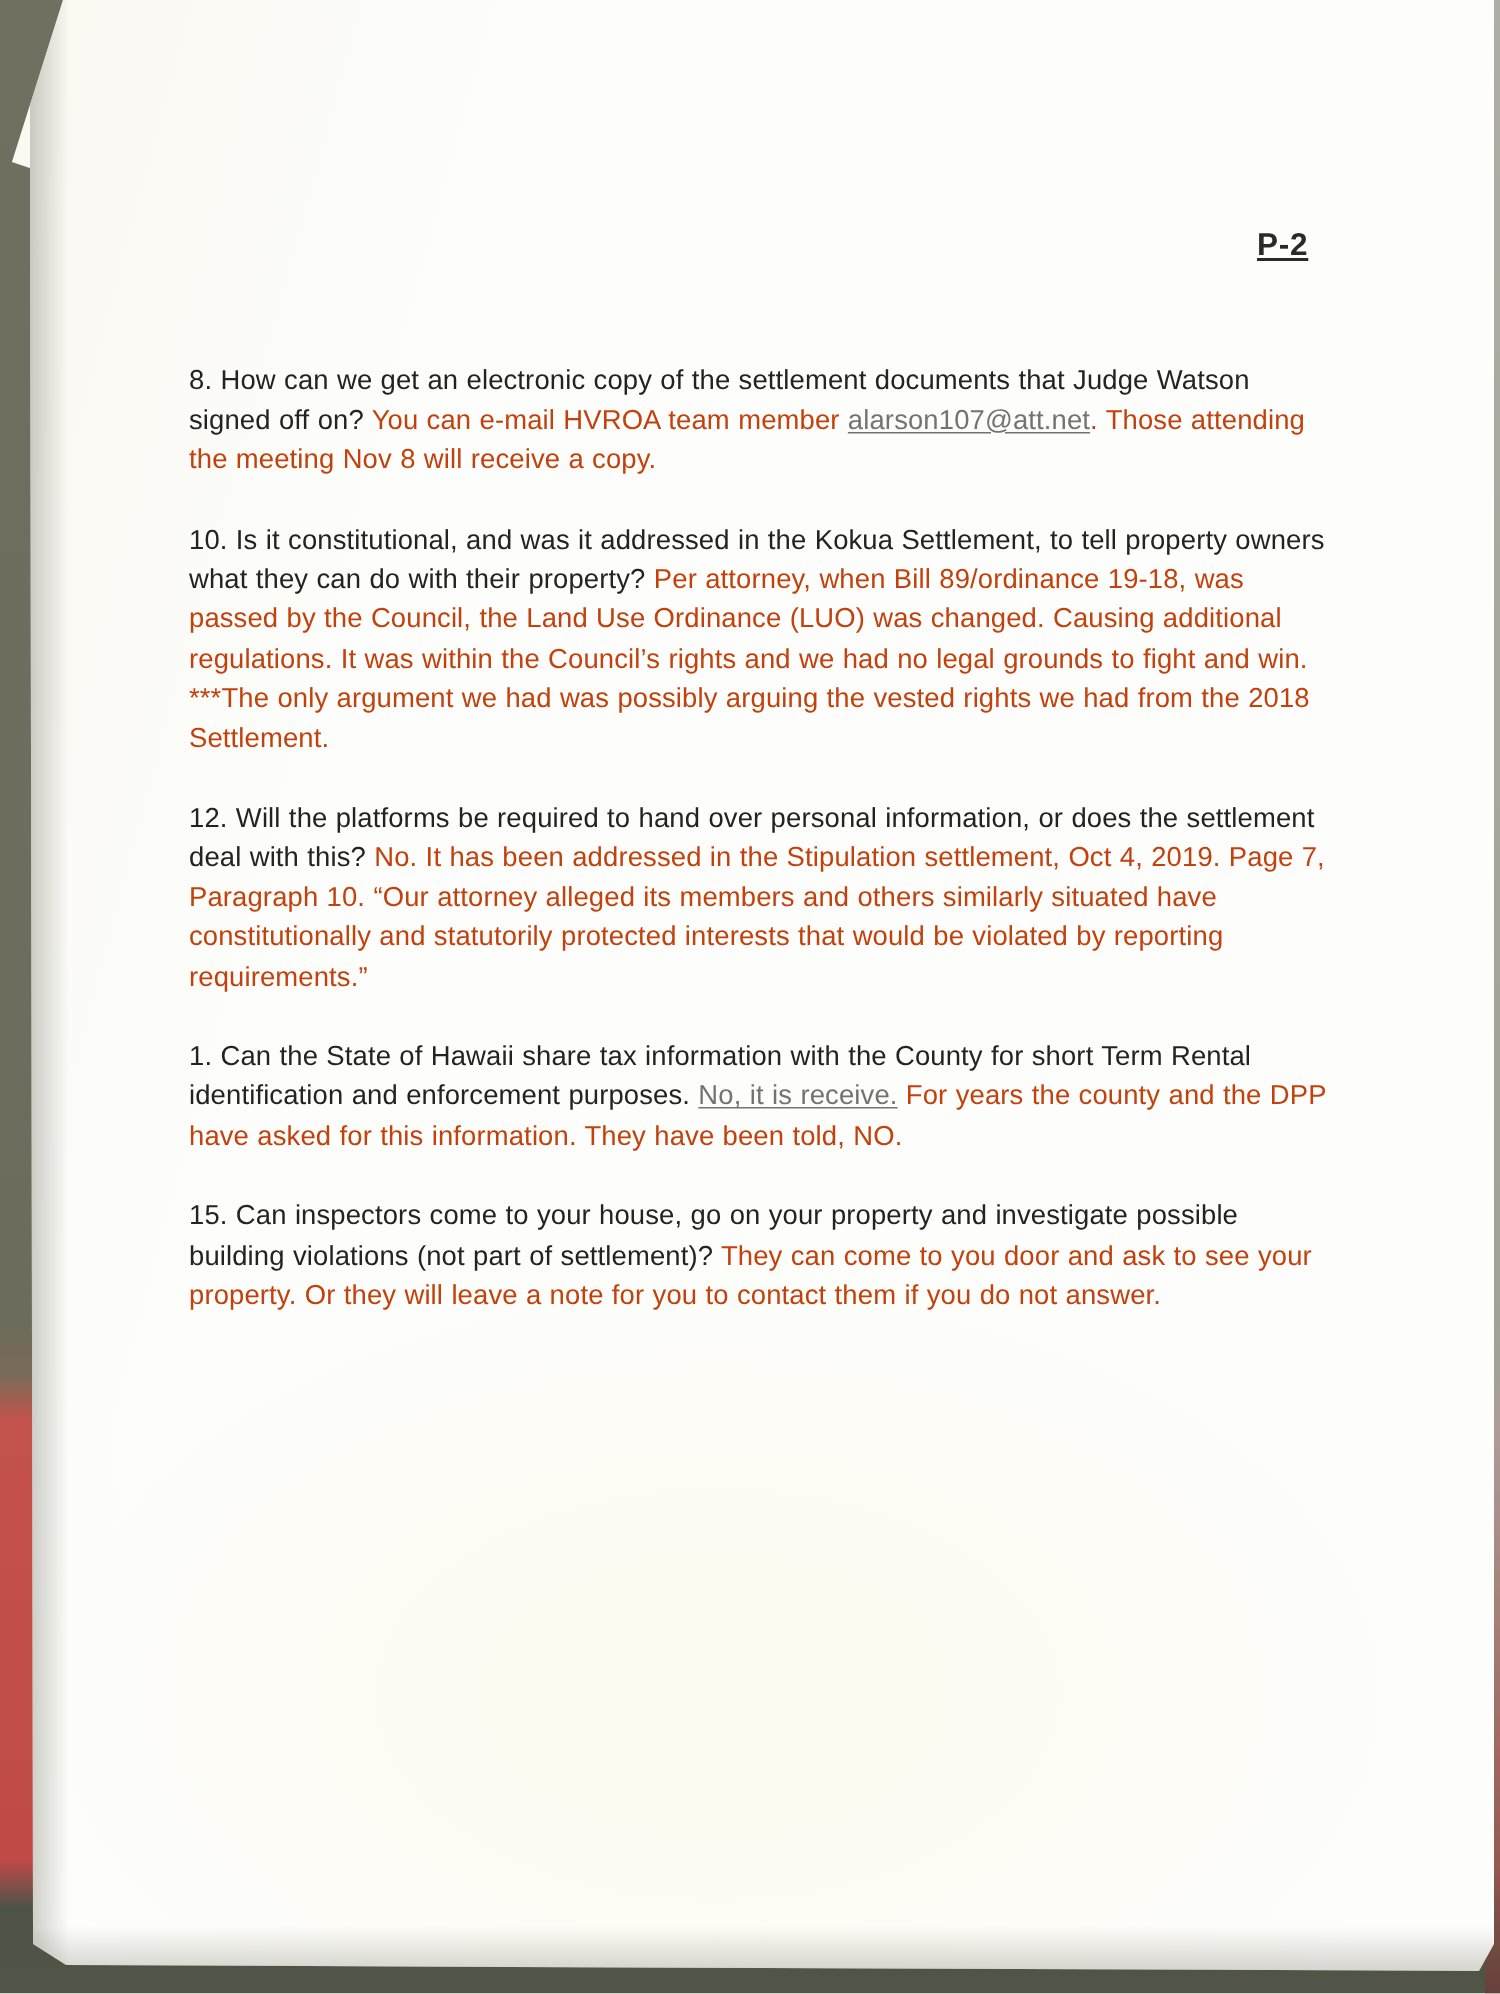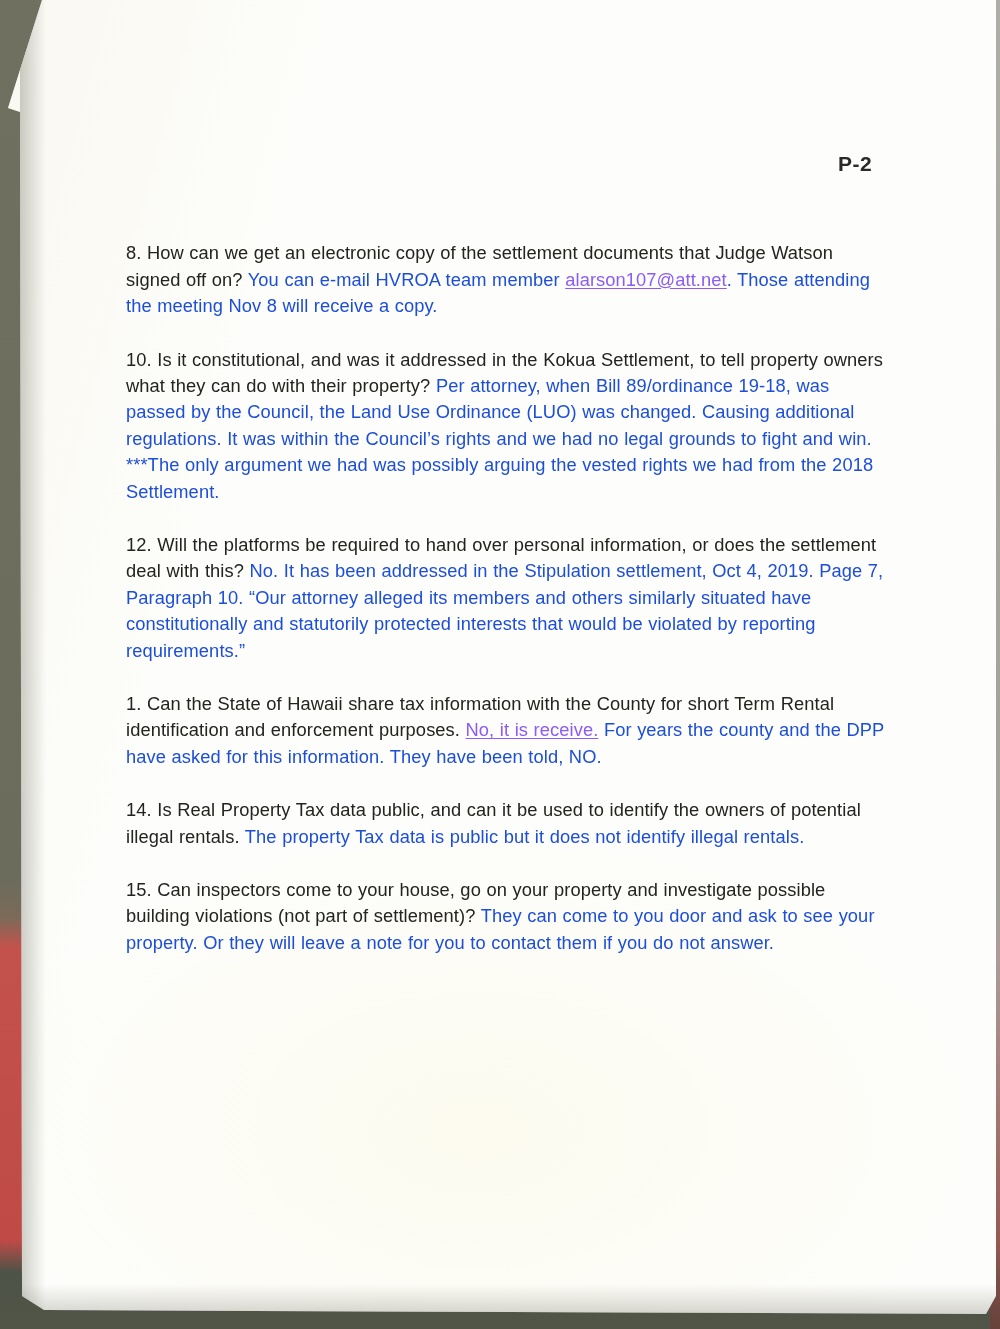--- a/index.html
+++ b/index.html
@@ -96,20 +96,21 @@
   }
 
   .page-label {
     position: absolute;
     left: 712px;
     top: 152px;
     font-size: 21px;
     font-weight: bold;
     color: #2b2a28;
     letter-spacing: .5px;
+    text-decoration: underline;
   }
 
   .faq-list {
     position: absolute;
     left: 0;
     top: 222px;
     width: 760px;
   }
 
   .faq-item {
@@ -120,24 +121,24 @@
     text-align: left;
     letter-spacing: .005em;
     word-spacing: .02em;
   }
   .faq-item:last-child { margin-bottom: 16px; }
 
   .q {
     color: #232320;
   }
   .a {
-    color: #1d4ed8;
+    color: #c2410c;
   }
   .a-strong {
-    color: #8b5cf6;
+    color: #737373;
   }
   .u {
     text-decoration: underline;
     text-underline-offset: 2px;
   }
 
   
   .faq-list, .page-label {
     filter: blur(.18px);
     -webkit-font-smoothing: antialiased;
@@ -155,17 +156,16 @@
   <div class="page-bottom-shade"></div>
 
   <div class="content">
     <div class="page-label">P-2</div>
 
     <div class="faq-list" id="faq-list">
         <p class="faq-item"><span class="q">8.</span><span class="q"> How can we get an electronic copy of the settlement documents that Judge Watson signed off on?</span><span class="a"> You can e-mail HVROA team member </span><span class="a-strong u">alarson107@att.net</span><span class="a">. Those attending the meeting Nov 8 will receive a copy.</span></p>
         <p class="faq-item"><span class="q">10.</span><span class="q"> Is it constitutional, and was it addressed in the Kokua Settlement, to tell property owners what they can do with their property?</span><span class="a"> Per attorney, when Bill 89/ordinance 19-18, was passed by the Council, the Land Use Ordinance (LUO) was changed. Causing additional regulations. It was within the Council’s rights and we had no legal grounds to fight and win. ***The only argument we had was possibly arguing the vested rights we had from the 2018 Settlement.</span></p>
         <p class="faq-item"><span class="q">12.</span><span class="q">  Will the platforms be required to hand over personal information, or does the settlement deal with this?</span><span class="a"> No. It has been addressed in the Stipulation settlement, Oct 4, 2019.  Page 7, Paragraph 10. “Our attorney alleged its members and others similarly situated have constitutionally and statutorily protected interests that would be violated by reporting requirements.”</span></p>
         <p class="faq-item"><span class="q">1.</span><span class="q">  Can the State of Hawaii share tax information with the County for short Term Rental identification and enforcement purposes. </span><span class="a-strong u">No, it is receive.</span><span class="a"> For years the county and the DPP have asked for this information. They have been told, NO.</span></p>
-        <p class="faq-item"><span class="q">14.</span><span class="q">  Is Real Property Tax data public, and can it be used to identify the owners of potential illegal rentals.</span><span class="a"> The property Tax data is public but it does not identify illegal rentals.</span></p>
         <p class="faq-item"><span class="q">15.</span><span class="q">  Can inspectors come to your house, go on your property and investigate possible building violations (not part of settlement)?</span><span class="a">  They can come to you door and ask to see your property.  Or they will leave a note for you to contact them if you do not answer.</span></p>
       </div>
   </div>
 </div>
 
 </body></html>

